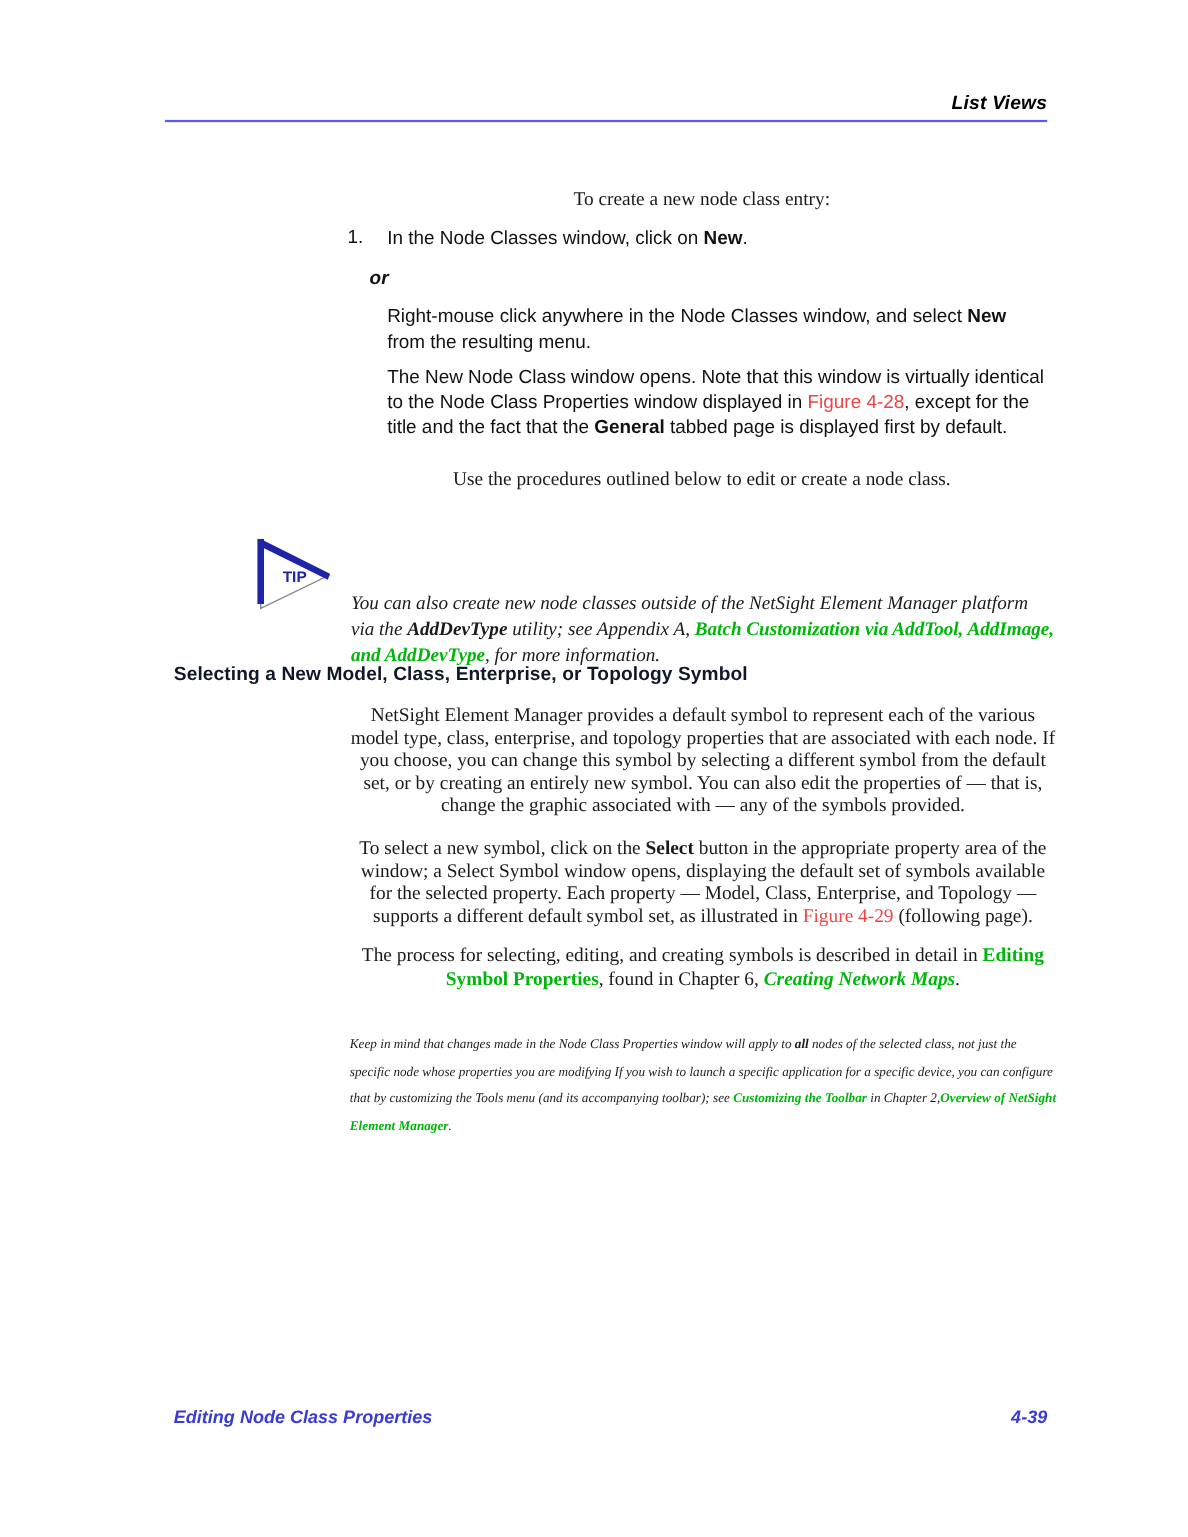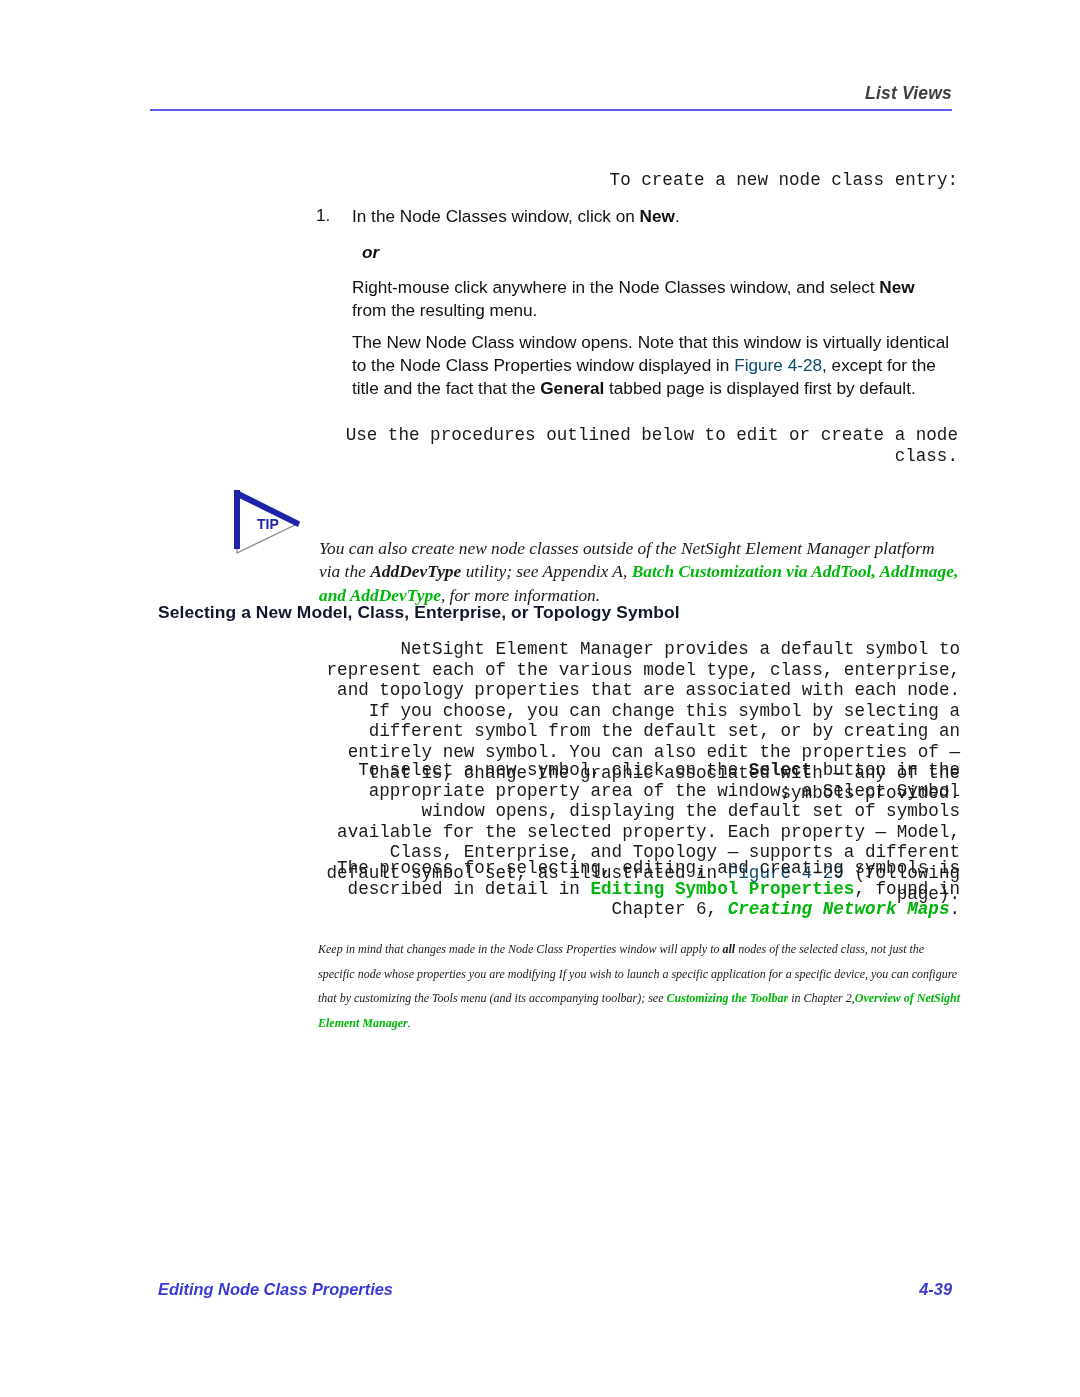--- a/index.html
+++ b/index.html
@@ -24,51 +24,51 @@
     width: 802px;
   }
   #page-header .hdr-text {
     display: block;
     text-align: right;
     font-family: "Liberation Sans", sans-serif;
     font-style: italic;
     font-weight: bold;
     font-size: 17.5px;
     letter-spacing: 0.2px;
-    color: #404040;
+    color: #000000;
     line-height: 1.1;
   }
   #page-header .hdr-rule {
     margin-top: 6px;
     height: 2px;
     background: #5a5aee;
     width: 100%;
   }
 
   
   .serif-para {
     position: absolute;
-    font-family: Liberation Mono, monospace;
+    font-family: Liberation Serif, serif;
     font-size: 17.6px;
     line-height: 20.6px;
     color: #1a1a1a;
-    text-align: right;
+    text-align: center;
   }
   .sans-para {
     position: absolute;
     font-family: "Liberation Sans", sans-serif;
     font-size: 17.2px;
     line-height: 22.8px;
     color: #111111;
     text-align: left;
   }
   b, strong { font-weight: bold; }
 
   .link-green {
-    color: #0c4a6e;
+    color: #ef4444;
   }
   .link-green-b {
     color: #00b60b;
     font-weight: bold;
   }
   .link-green-bi {
     color: #00b60b;
     font-weight: bold;
     font-style: italic;
   }
@@ -76,21 +76,21 @@
   
   #step-1-number {
     position: absolute;
     left: 316px;
     top: 205px;
     font-family: "Liberation Sans", sans-serif;
     font-size: 17.2px;
     color: #111111;
   }
   #step-1-text  { left: 352px; top: 205px; width: 600px; }
-  #step-or      { left: 362px; top: 241px; width: 200px;
+  #step-or      { left: 336px; top: 241px; width: 200px;
                   font-weight: bold; font-style: italic; }
   #step-alt     { left: 352px; top: 276px; width: 600px; }
   #step-note    { left: 352px; top: 331px; width: 605px; }
   #para-use     { left: 318px; top: 425px; width: 640px; }
 
   
   #tip-block {
     position: absolute;
     left: 228px;
     top: 487px;

